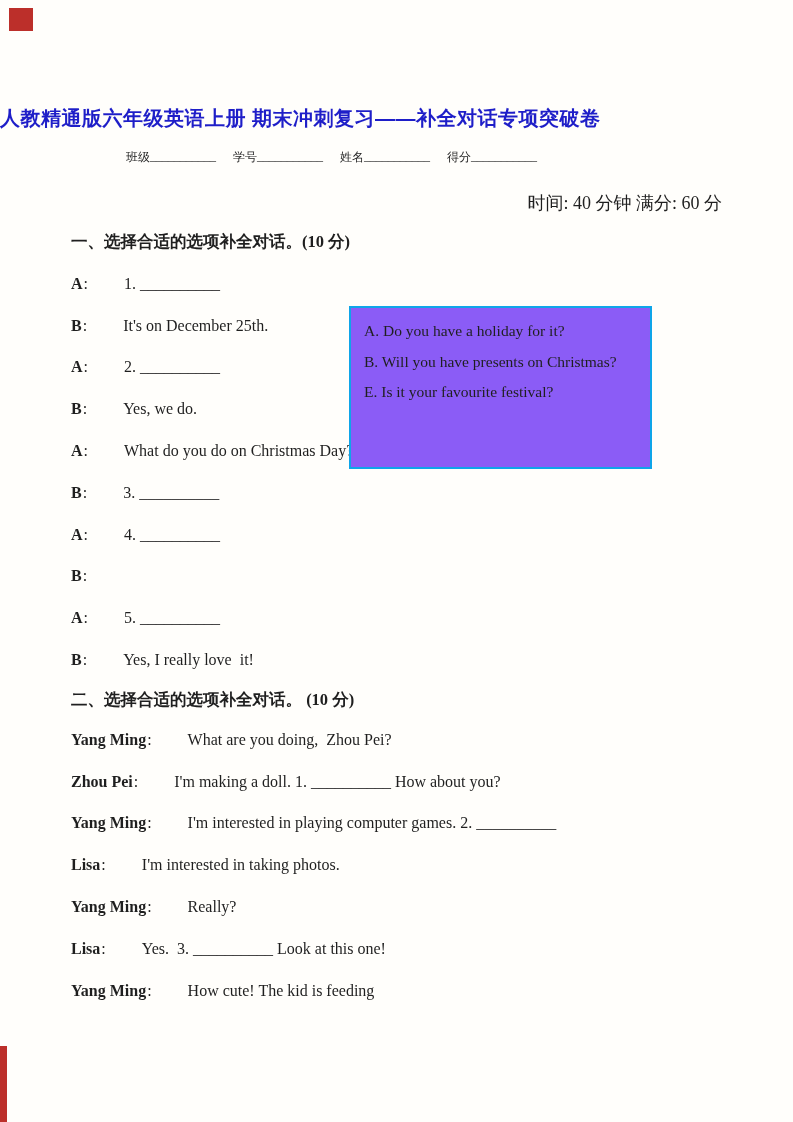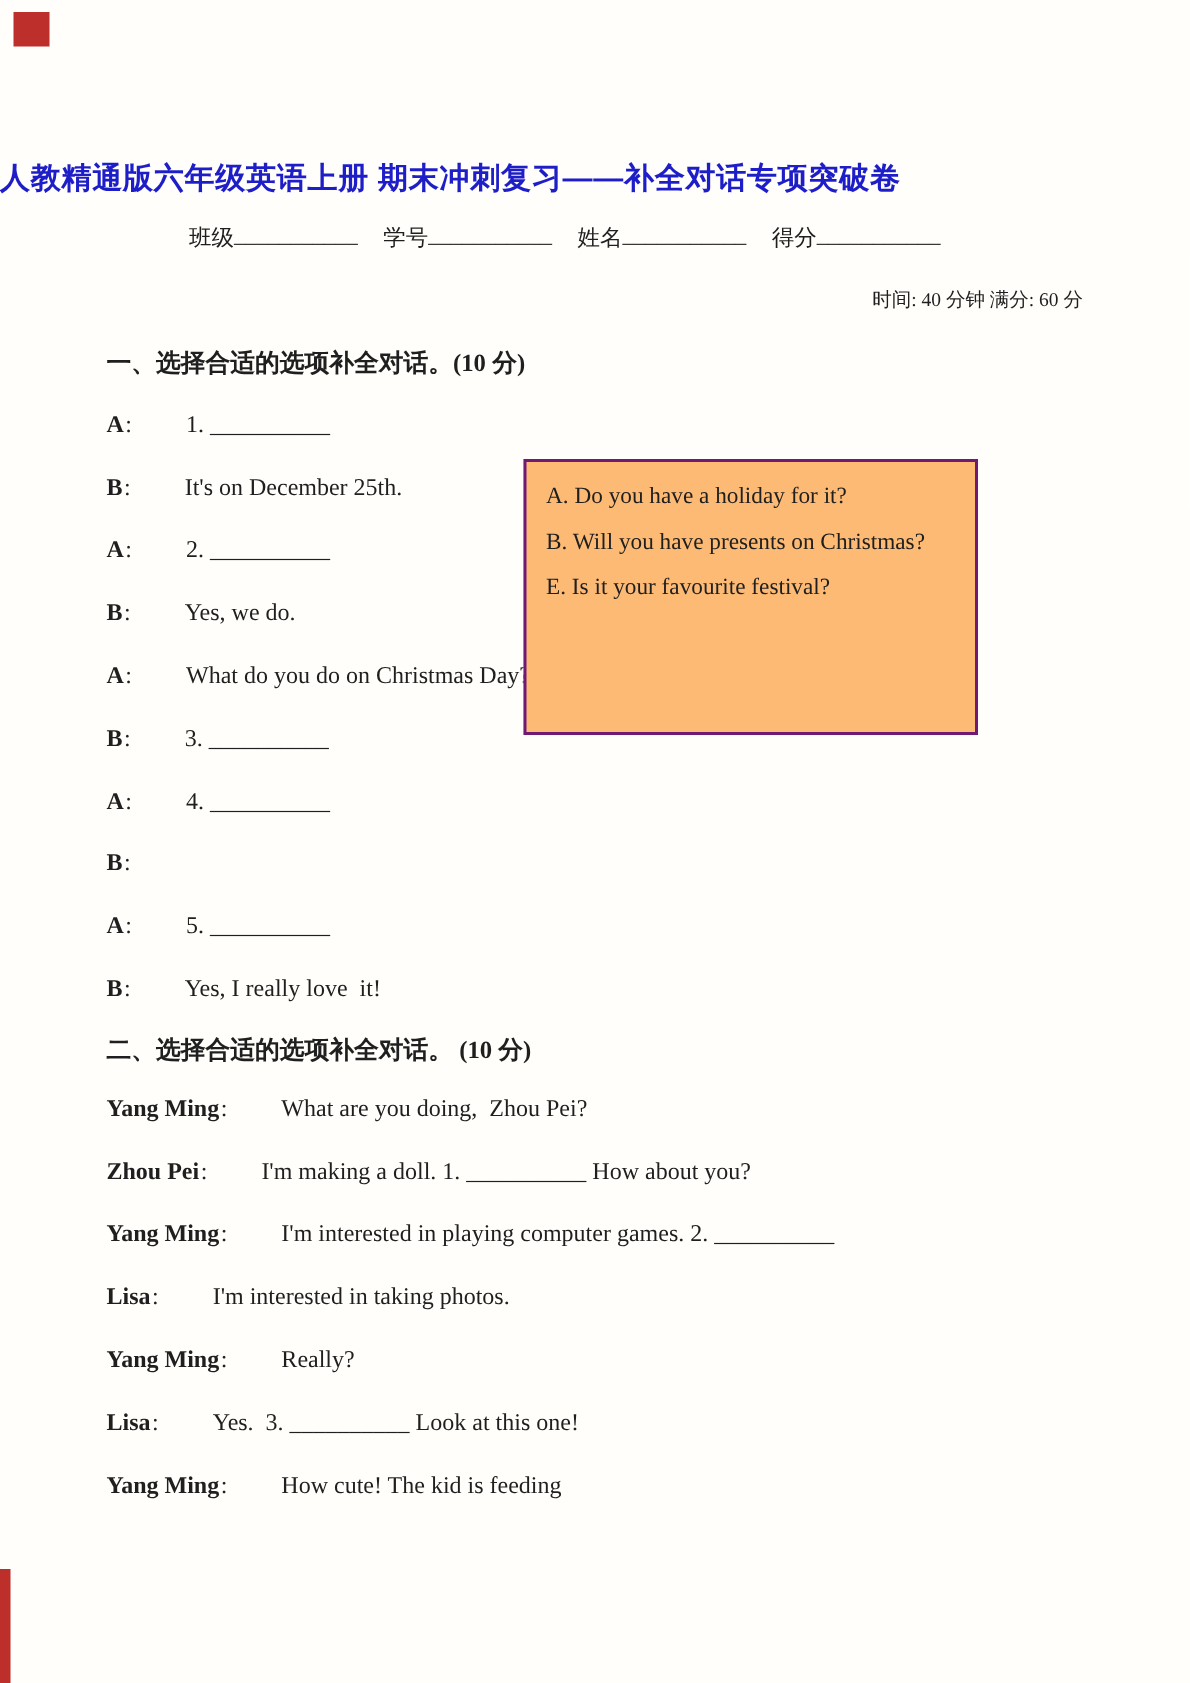--- a/index.html
+++ b/index.html
@@ -12,40 +12,40 @@
   .corner-mark { position:absolute; left:9px; top:8px; width:24px; height:23px; background:#bc2f2a; }
   .edge-mark   { position:absolute; left:0; top:1046px; width:7px; height:76px; background:#bc2f2a; }
 
   .title {
     position:absolute; left:0; right:0; top:105px; margin:0;
     text-align:left; font-size:20px; font-weight:bold; color:#1e1ec8;
     font-family:"Liberation Sans","DejaVu Sans",sans-serif; letter-spacing:0.5px;
   }
   .fields {
     position:absolute; left:126px; top:149px; display:flex; column-gap:17px;
-    font-size:15px; white-space:pre;
+    font-size:12px; white-space:pre;
   }
   .field { display:inline-flex; }
-  .meta { position:absolute; top:191px; right:71px; font-size:13px; white-space:pre; }
+  .meta { position:absolute; top:191px; right:71px; font-size:18px; white-space:pre; }
 
   .heading { position:absolute; left:71px; font-size:16.5px; white-space:pre;font-weight:bold; }
   .h1pos { top:231px; }
   .h2pos { top:689px; }
 
   .dialogue { position:absolute; left:71px; }
   .d1 { top:263px; }
   .d2 { top:719px; }
   .line { height:41.8px; display:flex; align-items:center; font-size:16px; white-space:pre; }
   .spk { font-weight:bold; }
   .colon { margin:0 12px 0 1px; }
   .txt { white-space:pre;margin-left:24px; }
 
   .options-box {
-    position:absolute; left:349px; top:306px; width:303px; height:184px;
-    box-sizing:border-box; border:2px solid #701a75; background:#fdba74;
+    position:absolute; left:349px; top:306px; width:303px; height:163px;
+    box-sizing:border-box; border:2px solid #0ea5e9; background:#8b5cf6;
     padding:8px 0 0 13px;
   }
   .opt { height:30.6px; display:flex; align-items:center; font-size:15.5px; white-space:pre; }
 </style>
 </head>
 <body>
 
 <div class="page">
 
   <div class="corner-mark"></div>

